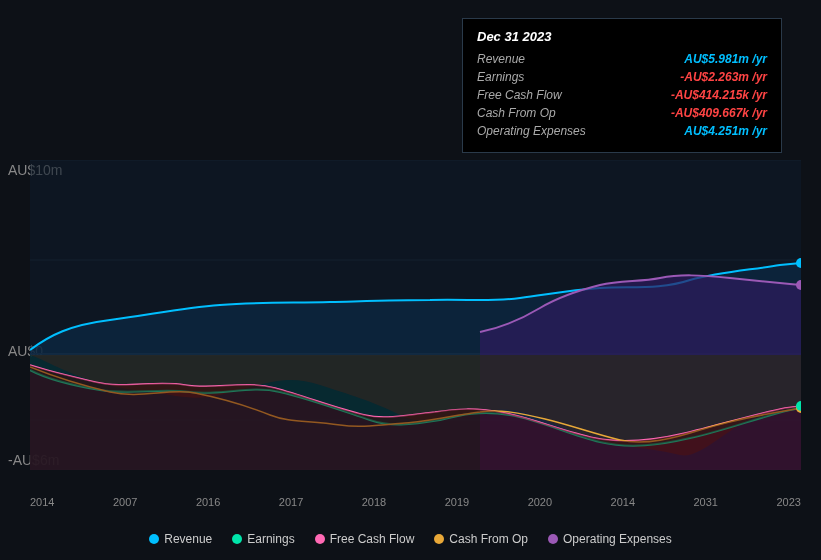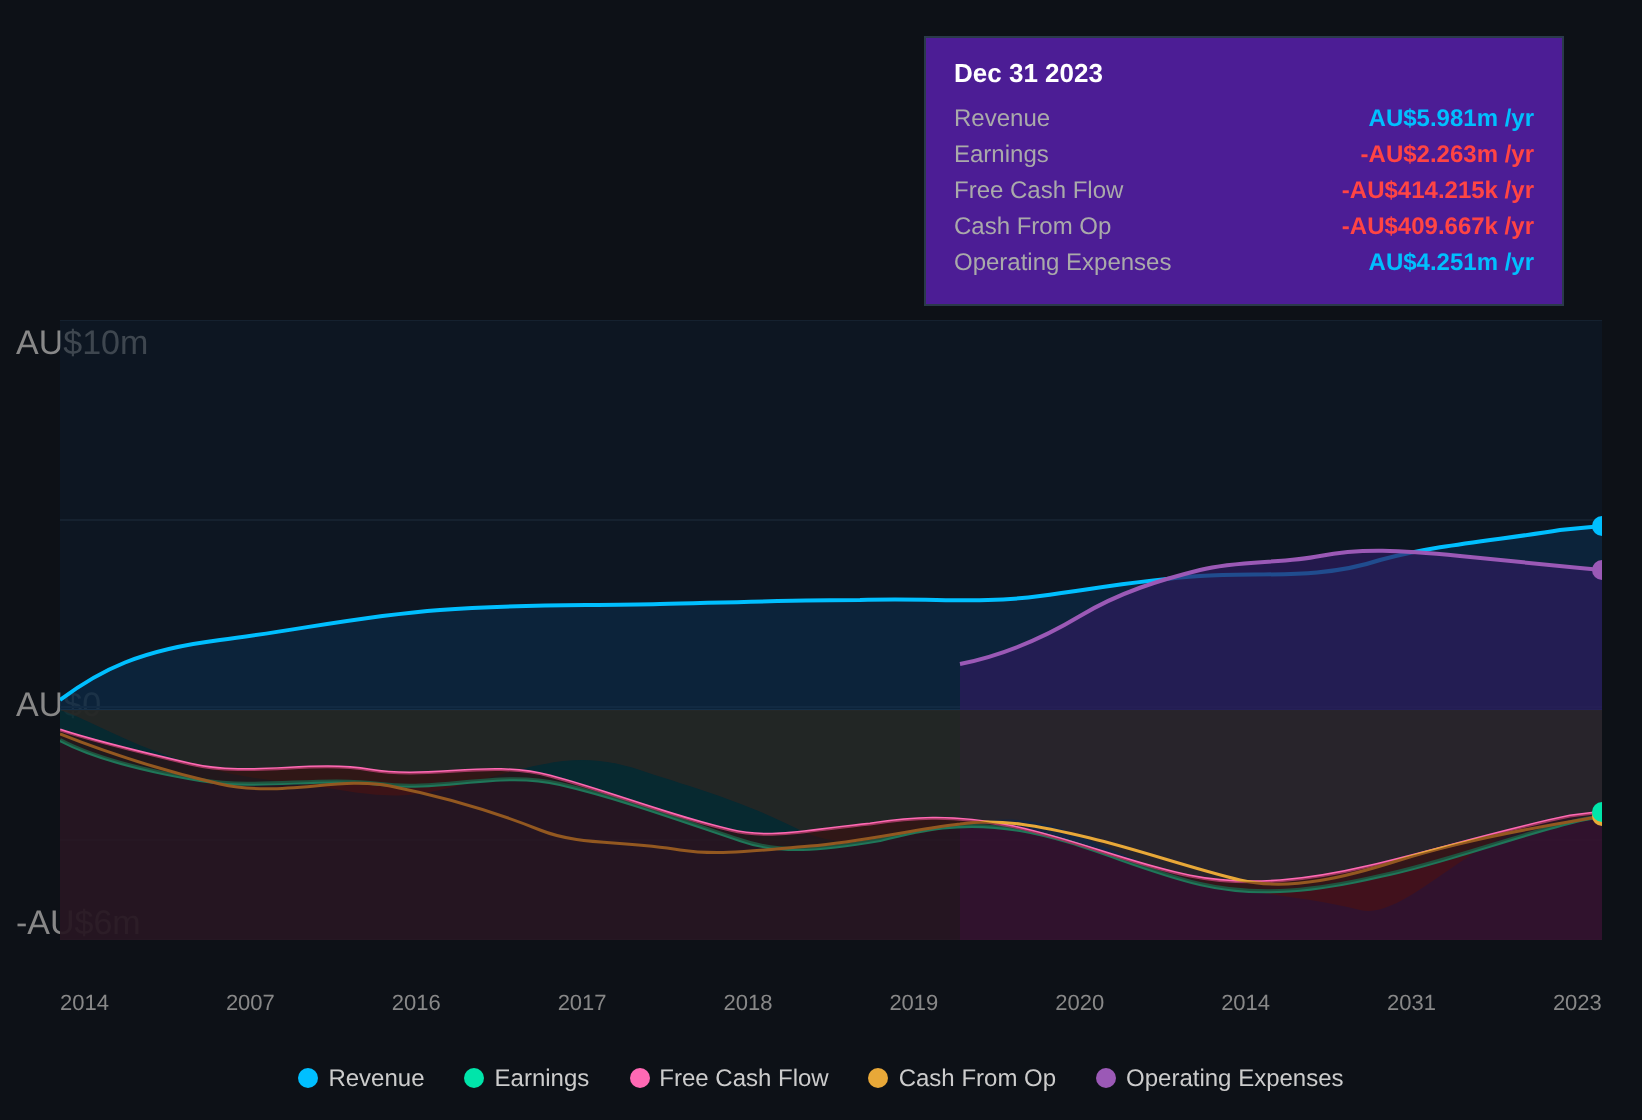--- a/index.html
+++ b/index.html
@@ -14,25 +14,26 @@
     .chart-container {
       position: relative;
       width: 821px;
       height: 560px;
     }
     
     .tooltip-box {
       position: absolute;
       top: 18px;
       left: 462px;
-      background: #4c1d95;
+      background: #000000;
       border: 1px solid #2a3a4a;
       padding: 10px 14px;
       min-width: 320px;
       z-index: 10;
+      font-style: italic;
     }
     .tooltip-date {
       color: #ffffff;
       font-size: 13px;
       font-weight: bold;
       margin-bottom: 8px;
     }
     .tooltip-row {
       display: flex;
       justify-content: space-between;
@@ -47,21 +48,21 @@
       justify-content: flex-end;
       font-size: 12px;
       margin-bottom: 4px;
     }
     .col-cyan { color: #00bfff; margin-left: 32px; }
     .col-red { color: #ff4444; }
 
     
     .y-label {
       position: absolute;
-      font-size: 17px;
+      font-size: 14px;
       color: #888;
       left: 8px;
     }
 
     
     .x-labels {
       position: absolute;
       bottom: 52px;
       left: 30px;
       right: 20px;

